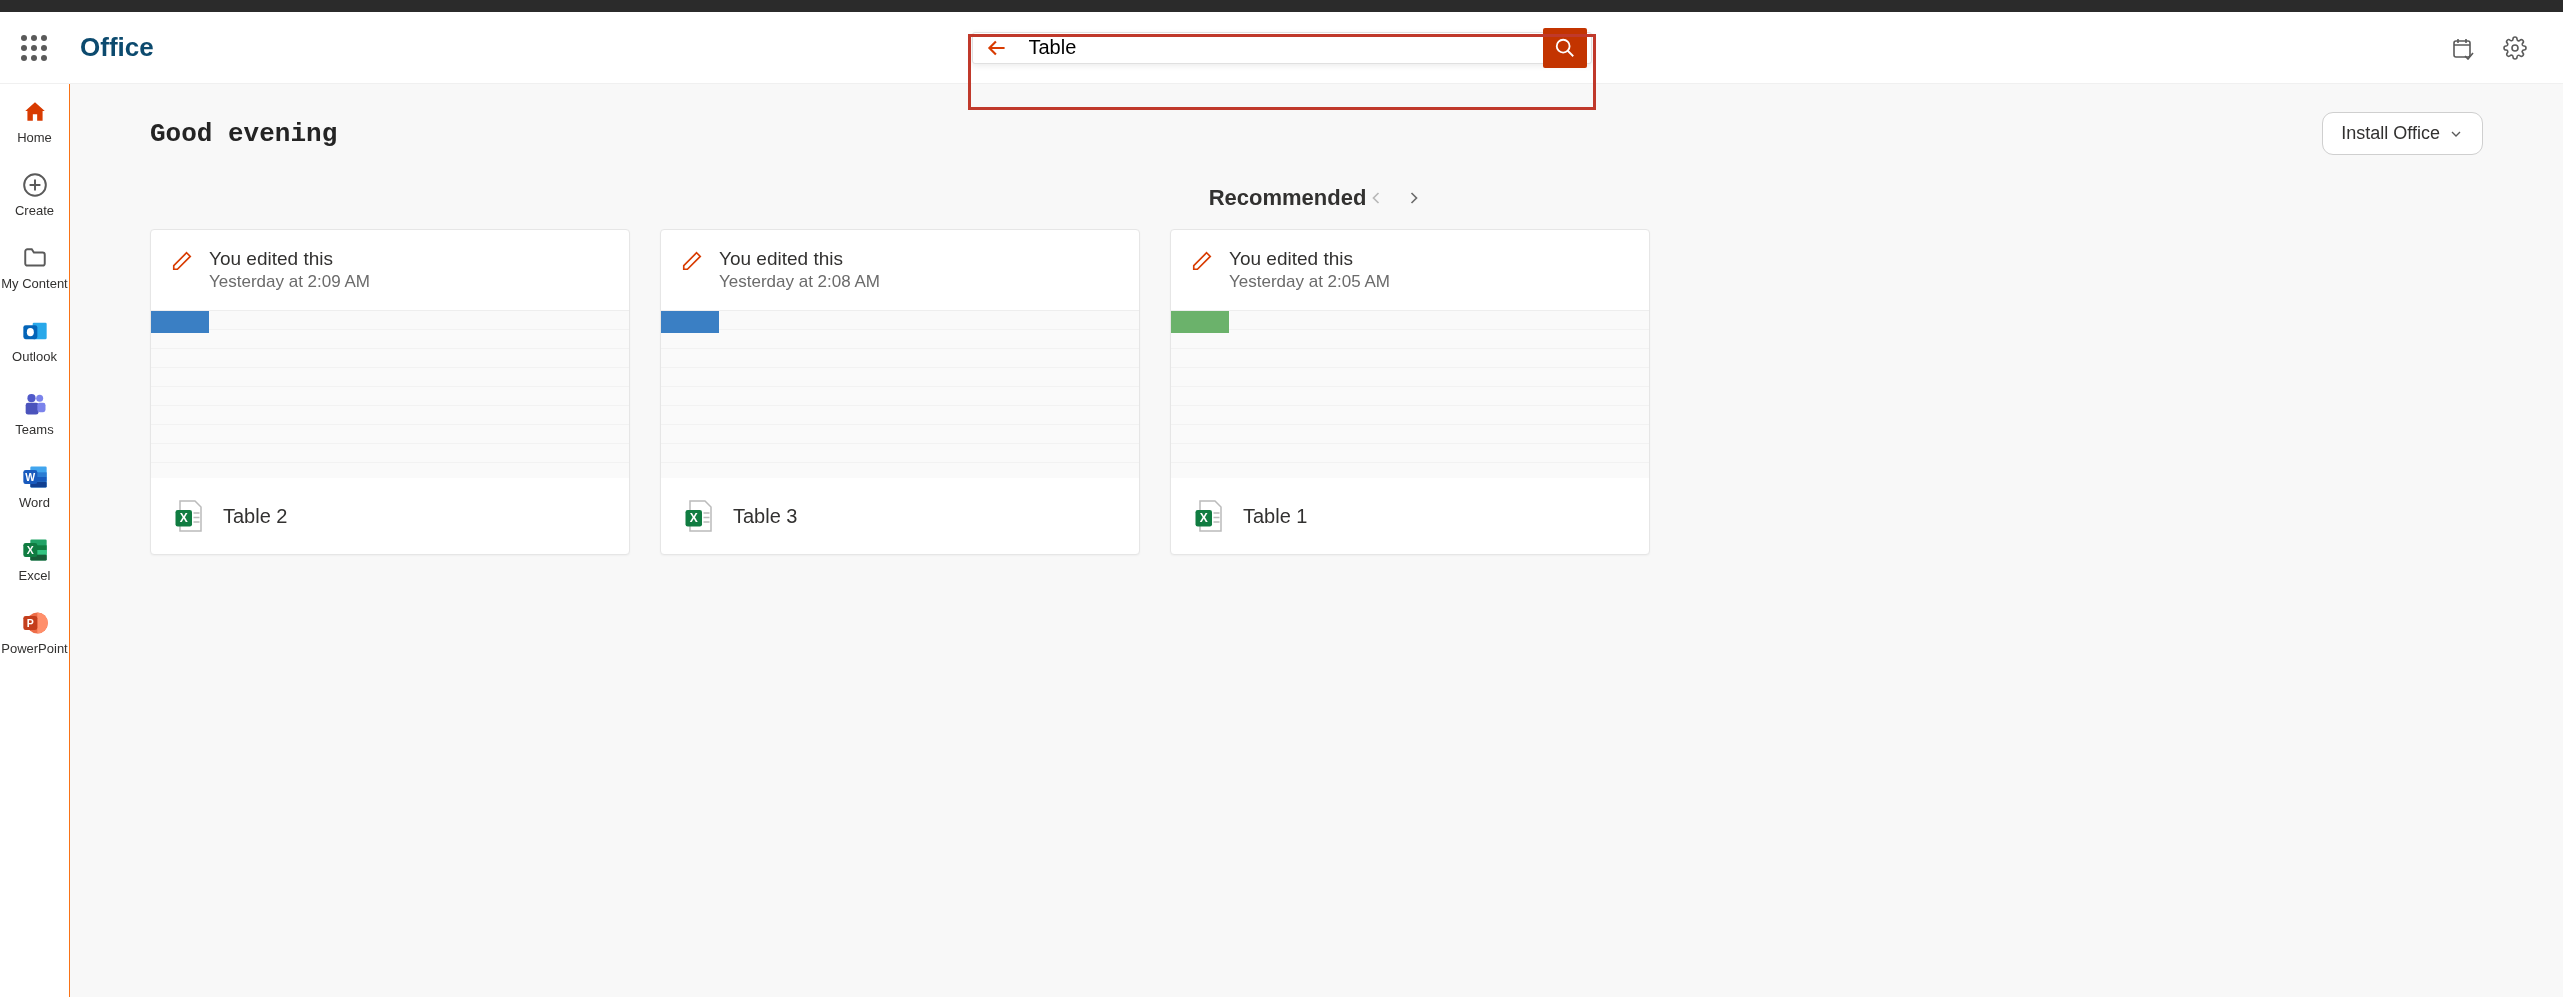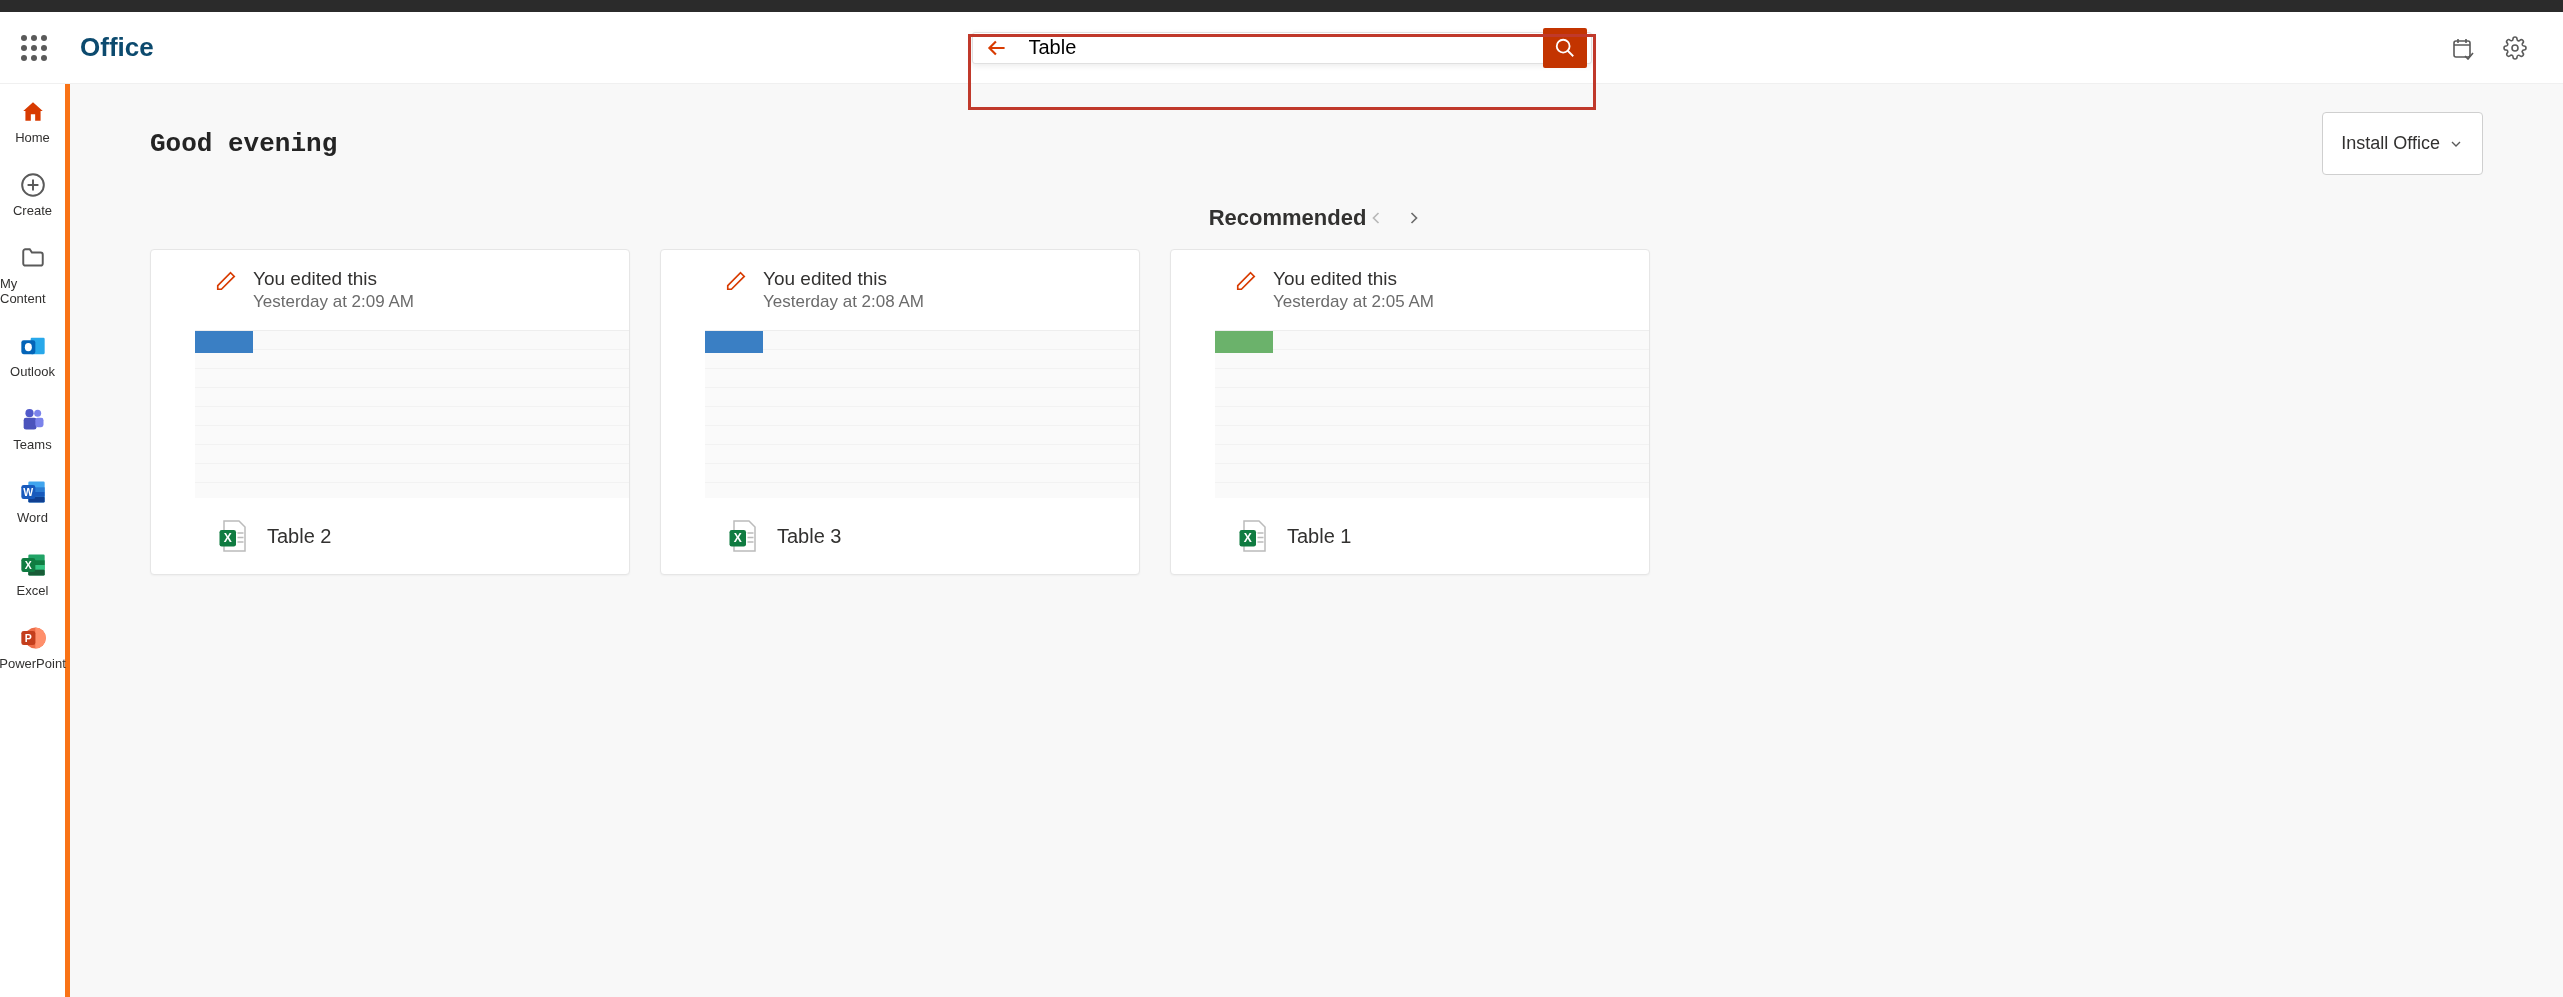--- a/index.html
+++ b/index.html
@@ -12,34 +12,34 @@
 .brand { font-size: 26px; font-weight: 600; color: #0c4a6e; margin-left: 12px; }
 .search-wrap { position: absolute; left: 50%; transform: translateX(-50%); width: 620px; }
 .highlight-box { position: absolute; left: 50%; transform: translateX(-50%); top: 22px; width: 628px; height: 76px; border: 3px solid #c0392b; pointer-events: none; z-index: 10; }
 .search { display: flex; align-items: center; background: #fff; border: 1px solid #e0e0e0; border-radius: 3px; height: 32px; box-shadow: 0 2px 6px rgba(0,0,0,.08); }
 .search-back { width: 48px; display: flex; align-items: center; justify-content: center; color: #d83b01; cursor: pointer; }
 .search-input { flex: 1; border: none; outline: none; font-size: 20px; padding: 0 8px; background: transparent; }
 .search-btn { width: 44px; height: 40px; margin-right: 4px; background: #c33400; display: flex; align-items: center; justify-content: center; border-radius: 2px; cursor: pointer; }
 .header-actions { margin-left: auto; display: flex; gap: 28px; padding-right: 36px; }
 .icon-btn { color: #5a5a5a; cursor: pointer; display: flex; align-items: center; }
 .layout { display: flex; height: calc(100vh - 84px); }
-.sidebar { width: 70px; background: #fff; border-right: 5px solid #f97316; display: flex; flex-direction: column; align-items: flex-start; padding-top: 10px; gap: 18px; }
+.sidebar { width: 70px; background: #fff; border-right: 1px solid #f97316; display: flex; flex-direction: column; align-items: flex-start; padding-top: 10px; gap: 18px; }
 .side-item { display: flex; flex-direction: column; align-items: center; gap: 4px; cursor: pointer; width: 100%; padding: 4px 0; }
 .side-label { font-size: 13px; color: #323130; }
 .side-icon { width: 28px; height: 28px; display: flex; align-items: center; justify-content: center; }
 .content { flex: 1; padding: 28px 80px; overflow: auto; background: #f8f8f8; }
 .row-head { display: flex; align-items: center; justify-content: space-between; margin-bottom: 30px; }
 .greeting { font-size: 26px; font-weight: 600; color: #242424; font-family: Liberation Mono, monospace; }
-.install-btn { background: #fff; border: 1px solid #cfcfcf; border-radius: 4px; padding: 20px 18px; font-size: 18px; display: flex; align-items: center; gap: 8px; cursor: pointer; }
+.install-btn { background: #fff; border: 1px solid #cfcfcf; border-radius: 11px; padding: 10px 18px; font-size: 18px; display: flex; align-items: center; gap: 8px; cursor: pointer; }
 .rec-title-row { display: flex; align-items: center; justify-content: center; margin-bottom: 18px; }
 .rec-title { font-size: 22px; font-weight: 600; }
 .arrows { display: flex; gap: 18px; }
 .arrow { color: #a0a0a0; cursor: pointer; }
 .cards { display: flex; gap: 30px; }
-.card { width: 480px; background: #fff; border: 1px solid #e6e6e6; border-radius: 4px; overflow: hidden; box-shadow: 0 1px 2px rgba(0,0,0,.04); cursor: pointer; padding-left: 44px; }
+.card { width: 480px; background: #fff; border: 1px solid #e6e6e6; border-radius: 4px; overflow: hidden; box-shadow: 0 1px 2px rgba(0,0,0,.04); cursor: pointer; }
 .card-head { padding: 18px 20px; display: flex; gap: 16px; align-items: flex-start; }
 .edit-icon { color: #d83b01; margin-top: 2px; }
 .card-action-title { font-size: 19px; color: #323130; }
 .card-action-time { font-size: 17px; color: #6b6b6b; margin-top: 2px; }
 .preview { height: 168px; background: repeating-linear-gradient(#fafafa, #fafafa 18px, #f2f2f2 18px, #f2f2f2 19px); border-top: 1px solid #eee; position: relative; }
 .preview::before { content: ""; position: absolute; top: 0; left: 0; width: 58px; height: 22px; background: #3a7fc4; }
 .preview.green::before { background: #6bb26b; }
 .card-foot { padding: 20px; display: flex; align-items: center; gap: 16px; }
 .doc-name { font-size: 20px; }
 svg { display: block; }

